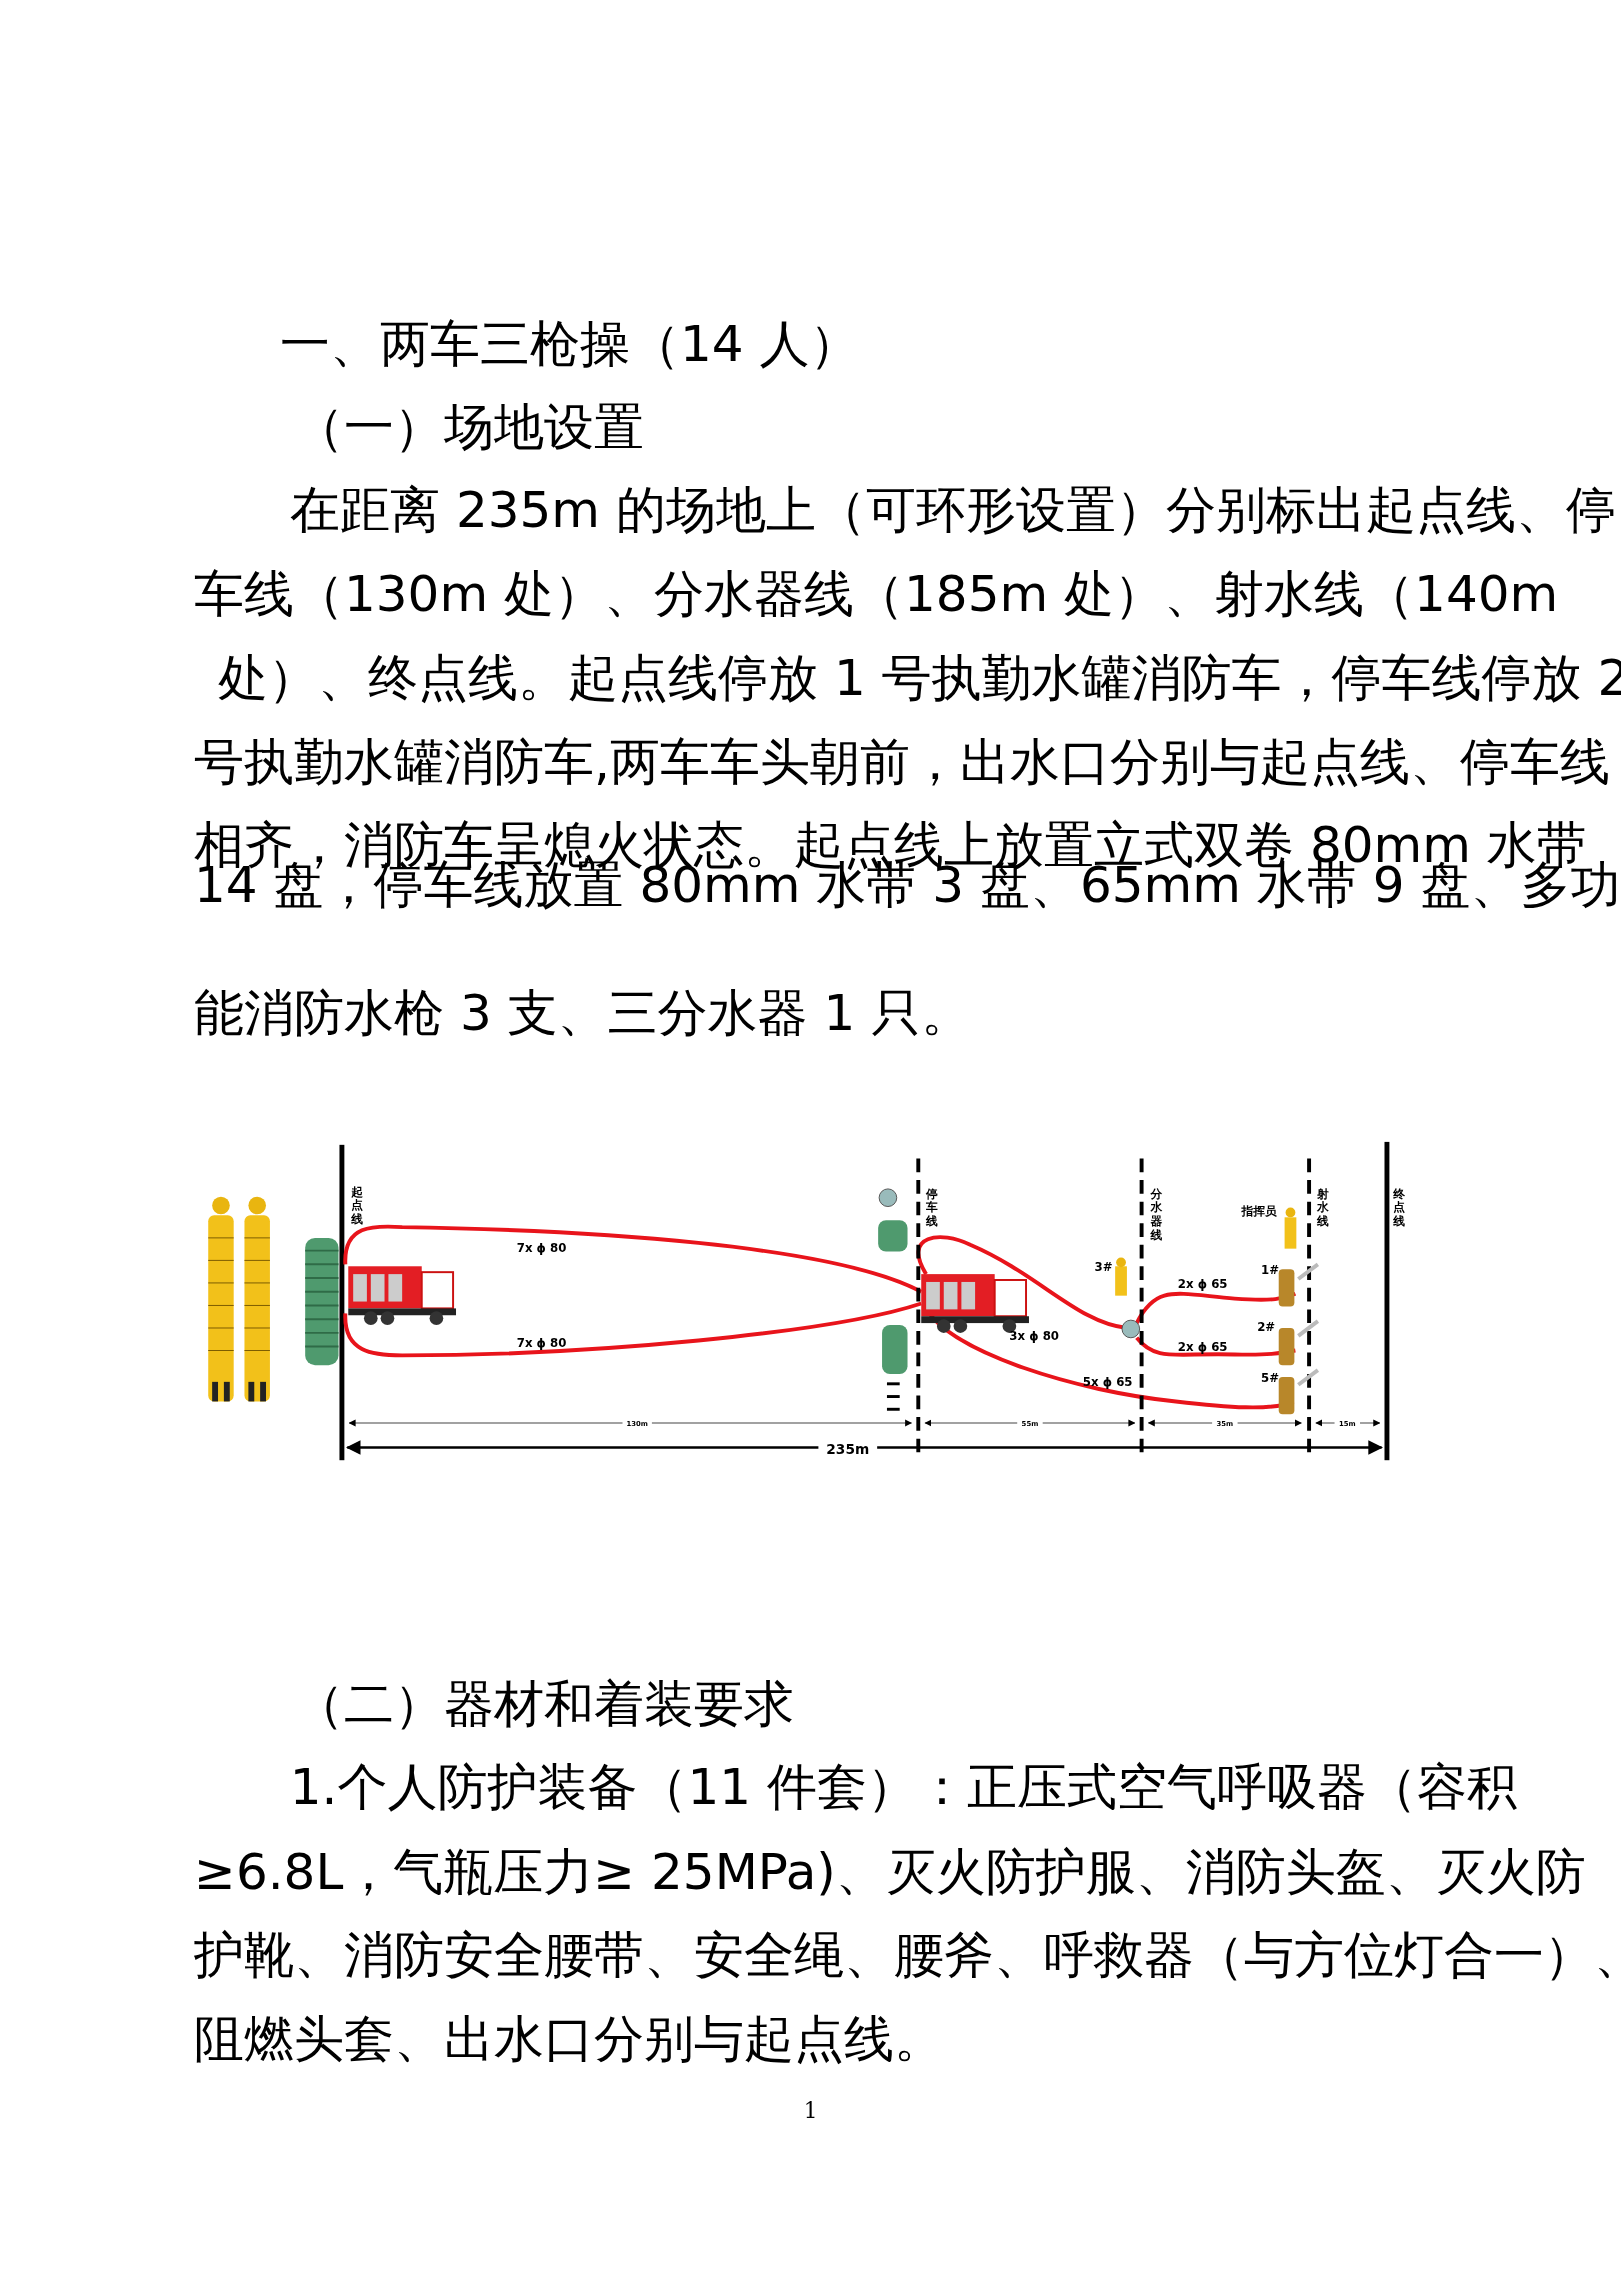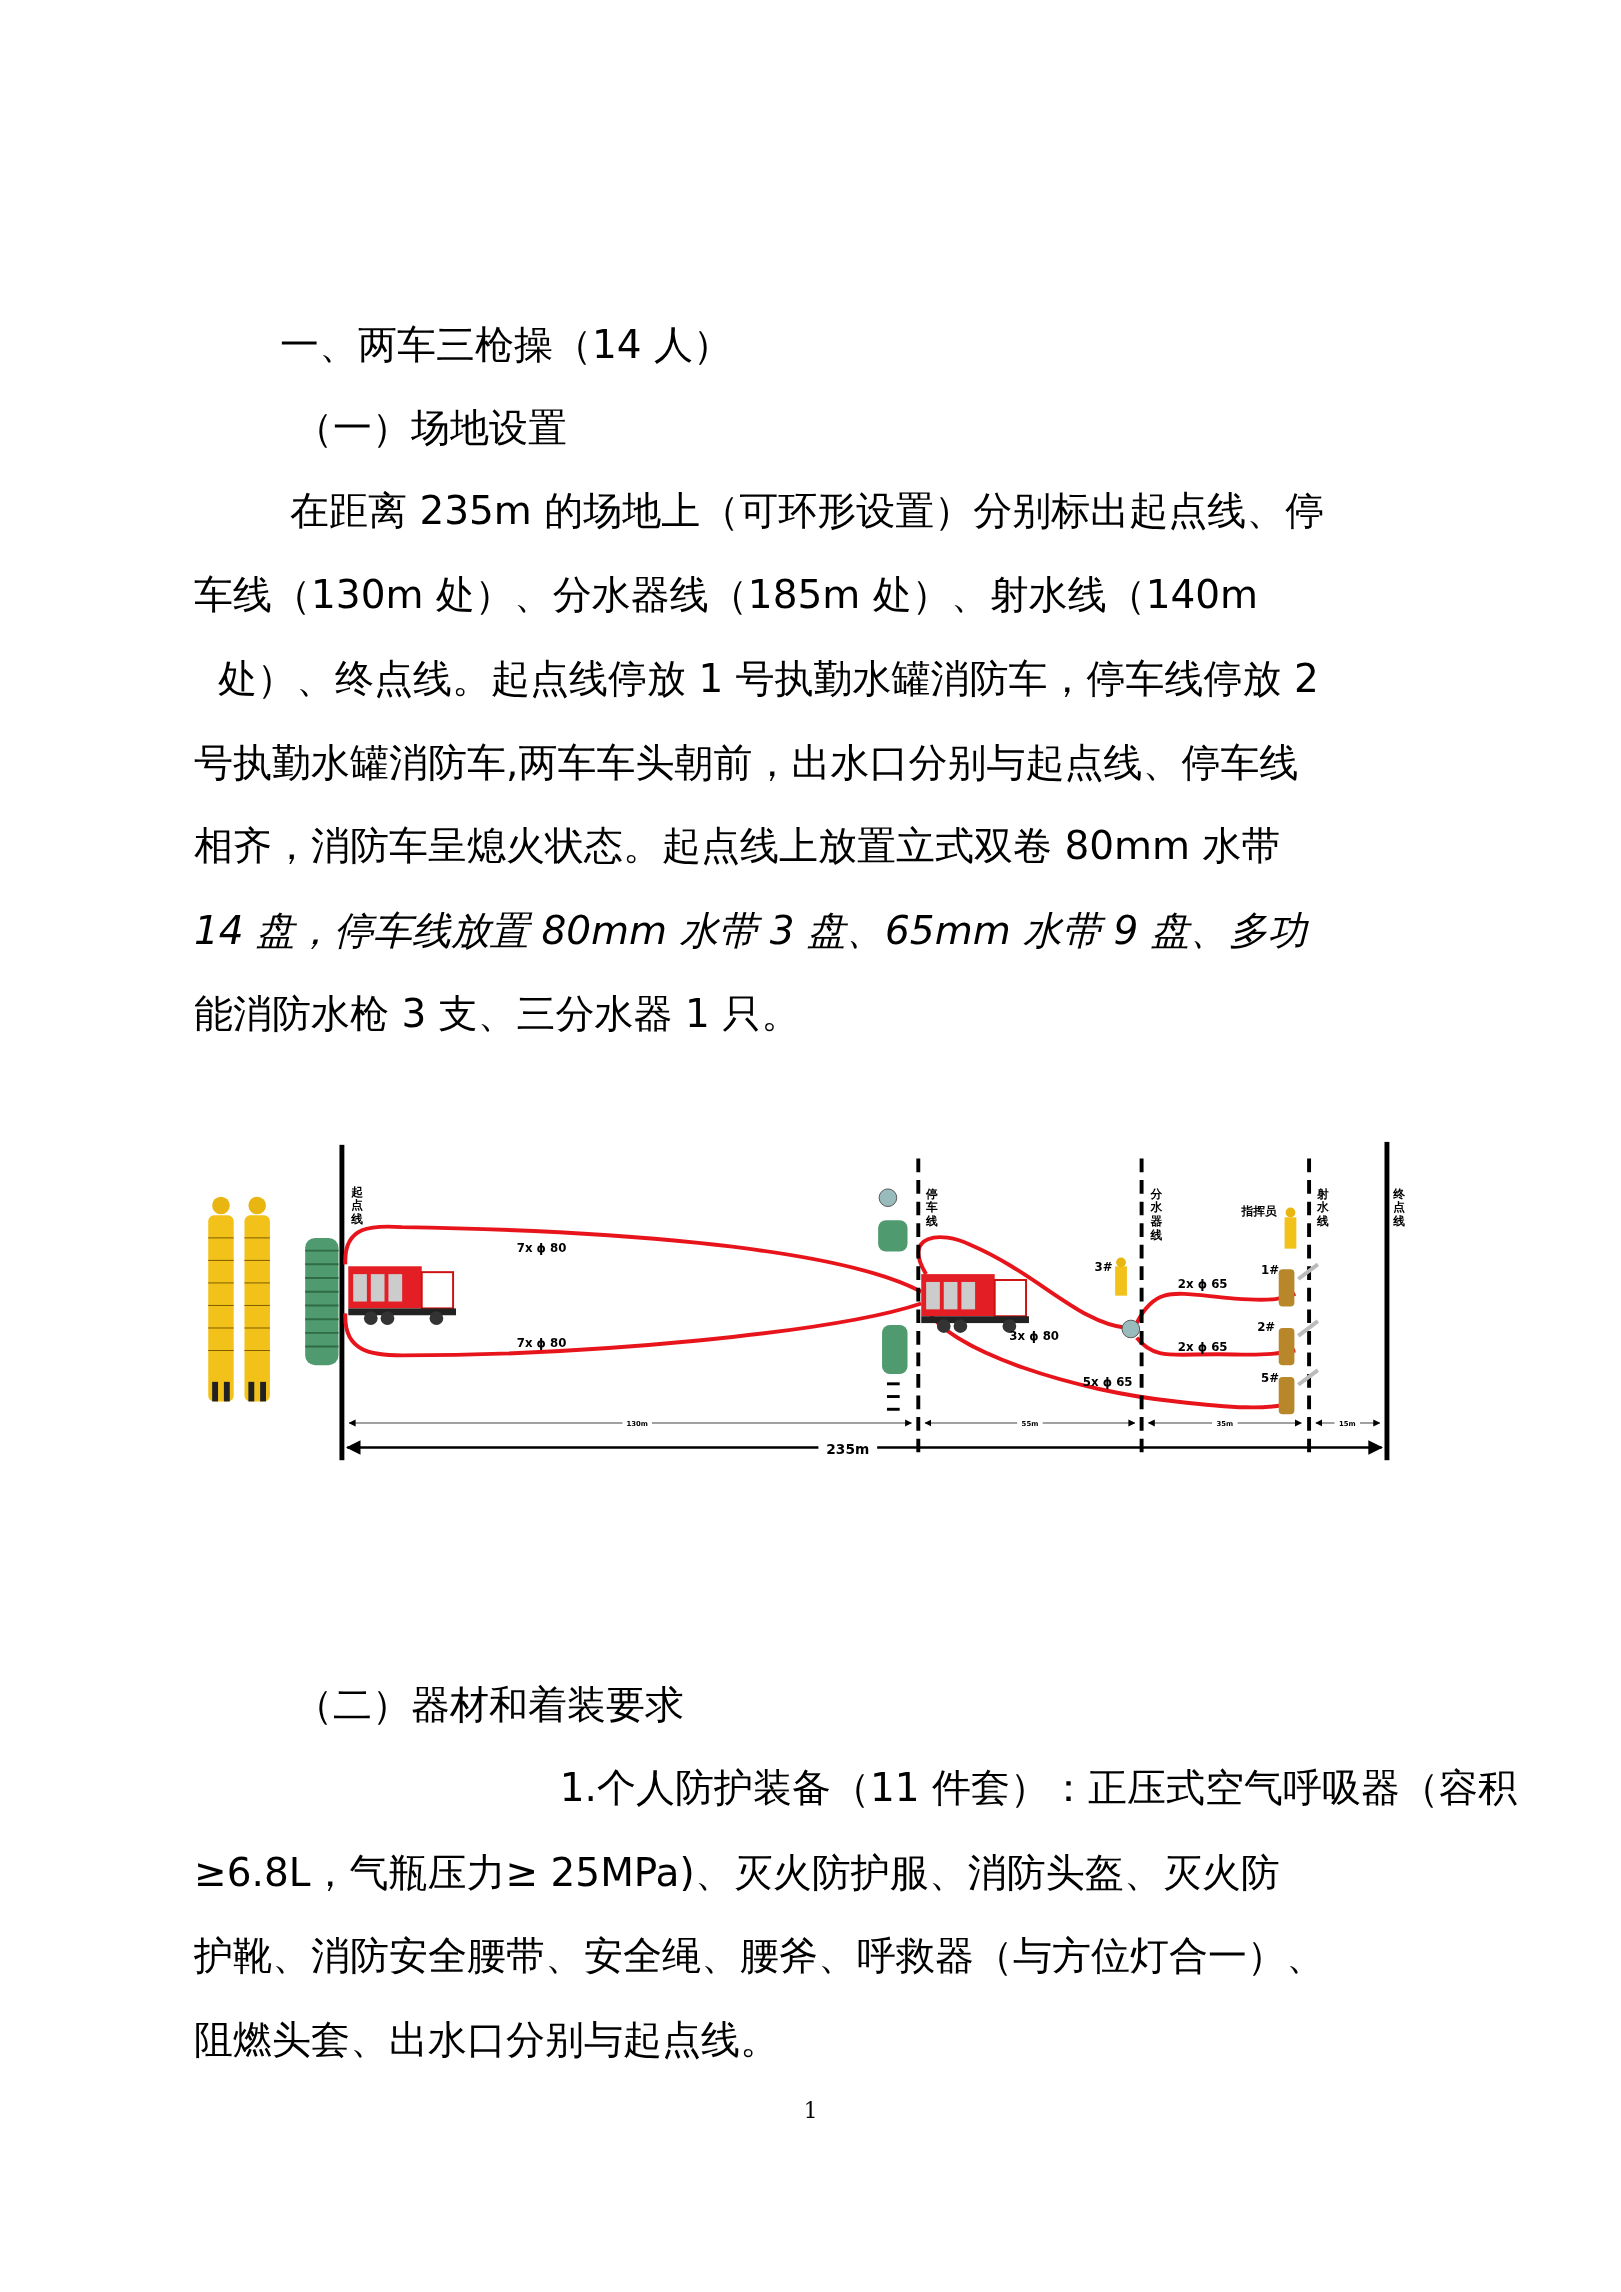--- a/index.html
+++ b/index.html
@@ -1,37 +1,37 @@
 <!DOCTYPE html>
 <html><head>
 <meta charset="utf-8">
 <style>
   html,body{margin:0;padding:0;background:#fff;}
   body{width:1621px;height:2293px;position:relative;overflow:hidden;font-family:"DejaVu Sans","Liberation Sans",sans-serif;color:#000;}
-  .line{position:absolute;left:194px;width:1237px;font-size:39px;line-height:47px;white-space:nowrap;}
+  .line{position:absolute;left:194px;width:1237px;font-size:50px;line-height:47px;white-space:nowrap;}
   .h1{left:280px;}
   .h2{left:294px;}
   .p{text-justify:inter-ideograph;}
   #diagram{position:absolute;left:196px;top:1137px;}
   .pageno{position:absolute;top:2098px;left:0;width:1621px;text-align:center;font-family:"DejaVu Serif",serif;font-size:21.6px;}
 </style>
 </head>
 <body>
 
 <div>
   <div class="line h1" style="top:321px;">一、两车三枪操（14 人）</div>
   <div class="line h2" style="top:404px;">（一）场地设置</div>
 
   <div>
     <div class="line p" style="top:487px;left:290px;">在距离 235m 的场地上（可环形设置）分别标出起点线、停</div>
     <div class="line p" style="top:571px;">车线（130m 处）、分水器线（185m 处）、射水线（140m</div>
     <div class="line p" style="top:655px;margin-left:24px;">处）、终点线。起点线停放 1 号执勤水罐消防车，停车线停放 2</div>
     <div class="line p" style="top:739px;">号执勤水罐消防车,两车车头朝前，出水口分别与起点线、停车线</div>
     <div class="line p" style="top:822px;">相齐，消防车呈熄火状态。起点线上放置立式双卷 80mm 水带</div>
-    <div class="line p" style="top:907px;font-style:italic;">14 盘，停车线放置 80mm 水带 3 盘、65mm 水带 9 盘、多功</div>
+    <div class="line p" style="top:862px;">14 盘，停车线放置 80mm 水带 3 盘、65mm 水带 9 盘、多功</div>
     <div class="line p" style="top:990px;">能消防水枪 3 支、三分水器 1 只。</div>
   </div>
 
   <svg id="diagram" width="1235" height="333" viewBox="200 1160 1260 340" xmlns="http://www.w3.org/2000/svg" font-family="DejaVu Sans, sans-serif">
     <defs>
       <marker id="arr" viewBox="0 0 10 10" refX="9" refY="5" markerWidth="6" markerHeight="6" orient="auto-start-reverse">
         <path d="M0,0 L10,5 L0,10 z" fill="#000"></path>
       </marker>
     </defs>
 

